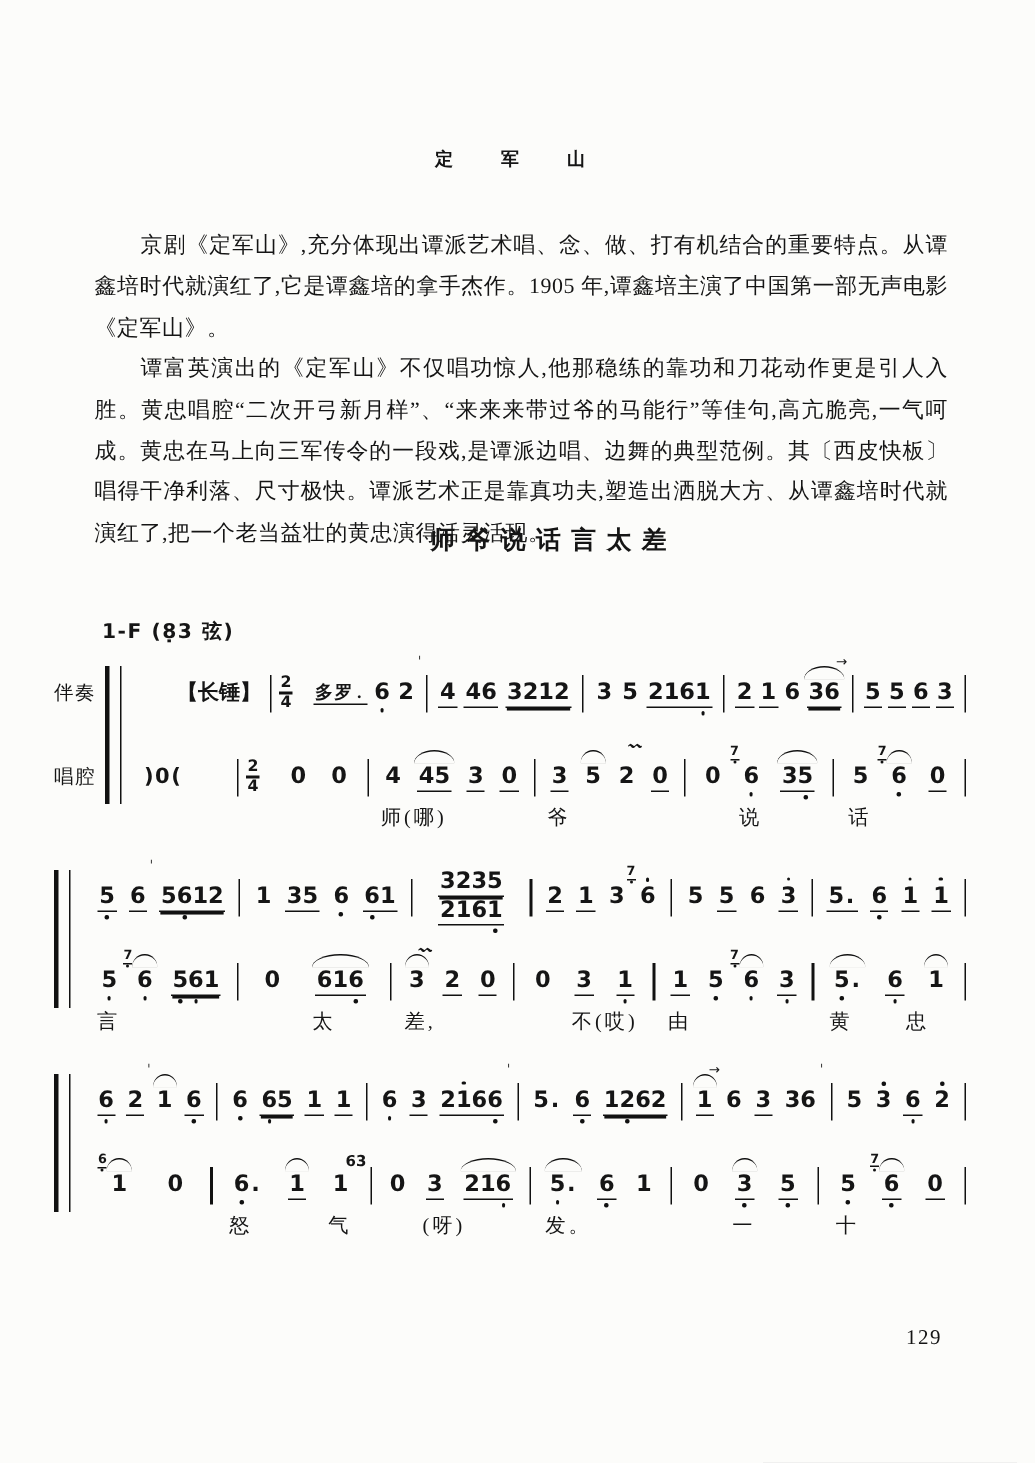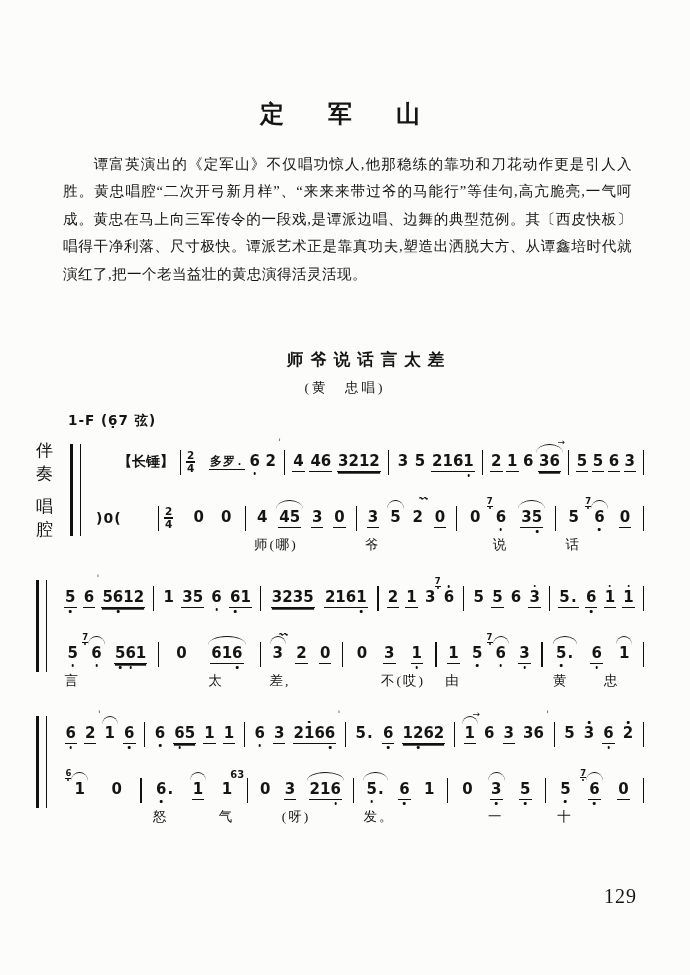--- a/index.html
+++ b/index.html
@@ -1,39 +1,39 @@
 <!DOCTYPE html>
 <html><head>
 <meta charset="utf-8">
 <style>
   html,body{margin:0;padding:0;background:#e8e8e6;}
   .page{position:relative;width:690px;height:975px;margin:0 auto;background:#fcfcfa;color:#151515;
         font-family:"Liberation Serif","DejaVu Serif",serif;overflow:hidden;}
   .title{position:absolute;top:98px;left:0;width:100%;text-align:center;
-         font-size:24px;font-weight:700;letter-spacing:10px;}
+         font-size:12px;font-weight:700;letter-spacing:10px;}
   .paras{position:absolute;top:151px;left:63px;width:569px;font-size:14.6px;
          line-height:27.4px;text-align:justify;letter-spacing:0.4px;}
   .paras p{margin:0;text-indent:2.1em;}
   .song-title{position:absolute;top:349px;left:0;width:100%;text-align:center;
               font-size:16.5px;font-weight:700;letter-spacing:7px;margin-left:24px;}
   .song-sub{position:absolute;top:379px;left:0;width:100%;text-align:center;
             font-size:13.5px;letter-spacing:3px;}
   .key-sig{position:absolute;top:412px;left:68px;font-family:"DejaVu Sans",sans-serif;
            font-size:13.5px;font-weight:700;letter-spacing:1px;}
   .credits{position:absolute;top:398px;right:88px;font-size:13.5px;line-height:22.5px;text-align:left;}
-  .pageno{position:absolute;top:885px;left:604px;font-size:20px;letter-spacing:1px;}
+  .pageno{position:absolute;top:885px;left:604px;font-size:14px;letter-spacing:1px;}
 
   .music{position:absolute;top:444px;left:36px;right:46px;}
   .score-header{display:flex;gap:48px;padding-left:98px;margin-bottom:12px;font-size:14px;align-items:flex-end;}
   .score-header .mode{font-weight:700;font-size:14.5px;}
 
   .system{display:flex;margin-bottom:44px;}
   .sys-left{display:flex;align-items:stretch;}
   .label-col{display:flex;flex-direction:column;width:34px;}
-  .staff-label{height:36px;display:flex;align-items:center;font-size:17px;letter-spacing:1px;}
+  .staff-label{height:36px;display:flex;align-items:center;font-size:13px;letter-spacing:1px;}
   .staff-label + .staff-label{margin-top:20px;}
   .bracket{width:7px;border-left:3.5px solid #111;border-right:1.3px solid #111;margin-right:9px;}
   .sys-content{flex:1;display:flex;flex-direction:column;}
   .staff-row{height:36px;display:flex;align-items:center;position:relative;}
   .staff-row + .staff-row{margin-top:20px;}
 
   .prefix{min-width:62px;font-size:14px;display:flex;align-items:center;white-space:nowrap;}
   .prefix.cnb{font-weight:700;margin-left:28px;}
   .prefix.sym{font-family:"DejaVu Sans",sans-serif;font-weight:700;letter-spacing:1px;padding-left:6px;}
   .bar{width:1.2px;height:25px;background:#111;flex:0 0 auto;}
@@ -64,27 +64,27 @@
   .ly{position:absolute;top:29px;left:-2px;font-family:"Liberation Serif","DejaVu Serif",serif;
       font-size:13.5px;font-weight:400;letter-spacing:2px;white-space:nowrap;}
 </style>
 </head>
 <body>
 
 <div class="page">
   <div class="title">定　军　山</div>
 
   <div class="paras">
+    <p>京剧《定军山》,充分体现出谭派艺术唱、念、做、打有机结合的重要特点。从谭鑫培时代就演红了,它是谭鑫培的拿手杰作。1905 年,谭鑫培主演了中国第一部无声电影《定军山》。</p>
     <p>谭富英演出的《定军山》不仅唱功惊人,他那稳练的靠功和刀花动作更是引人入胜。黄忠唱腔“二次开弓新月样”、“来来来带过爷的马能行”等佳句,高亢脆亮,一气呵成。黄忠在马上向三军传令的一段戏,是谭派边唱、边舞的典型范例。其〔西皮快板〕唱得干净利落、尺寸极快。谭派艺术正是靠真功夫,塑造出洒脱大方、从谭鑫培时代就演红了,把一个老当益壮的黄忠演得活灵活现。</p>
   </div>
 
   <div class="song-title">师爷说话言太差</div>
-  <div class="song-sub">(黄　忠唱)</div>
-
-  <div class="key-sig">1-F (6̣7 弦)</div>
+
+  <div class="key-sig">1-F (8̣3 弦)</div>
 
 
   <div class="music">
     <div id="systems">
         <div class="system">
           <div class="sys-left">
             <div class="label-col">
               <div class="staff-label">伴奏</div>
               <div class="staff-label">唱腔</div>
             </div>
@@ -186,21 +186,21 @@
                 <span class="grp u2"><span class="ch">5</span><span class="ch lo">6</span><span class="ch">1</span><span class="ch">2</span></span>
               </div>
               <div class="bar"></div>
               <div class="measure" style="flex-grow: 4;">
                 <span class="grp"><span class="ch">1</span></span>
                 <span class="grp u1"><span class="ch">3</span><span class="ch">5</span></span>
                 <span class="grp"><span class="ch lo">6</span></span>
                 <span class="grp u1"><span class="ch lo">6</span><span class="ch">1</span></span>
               </div>
               <div class="bar"></div>
-              <div class="measure" style="flex-grow: 3;">
+              <div class="measure" style="flex-grow: 3; flex-direction: column;">
                 <span class="grp u2"><span class="ch">3</span><span class="ch">2</span><span class="ch">3</span><span class="ch">5</span></span>
                 <span class="grp u1"><span class="ch">2</span><span class="ch">1</span><span class="ch">6</span><span class="ch lo">1</span></span>
               </div>
               <div class="bar"></div>
               <div class="measure" style="flex-grow: 4;">
                 <span class="grp u1"><span class="ch">2</span></span>
                 <span class="grp u1"><span class="ch">1</span></span>
                 <span class="grp"><span class="ch">3</span></span>
                 <span class="grp"><span class="ch hi">6</span><span class="grace">7</span></span>
               </div>

